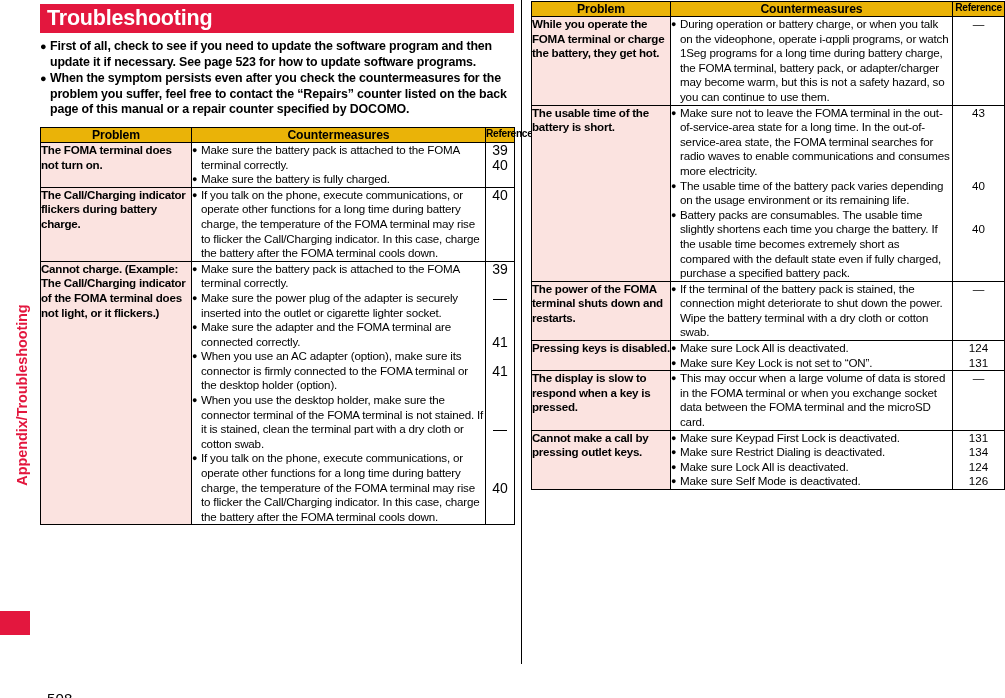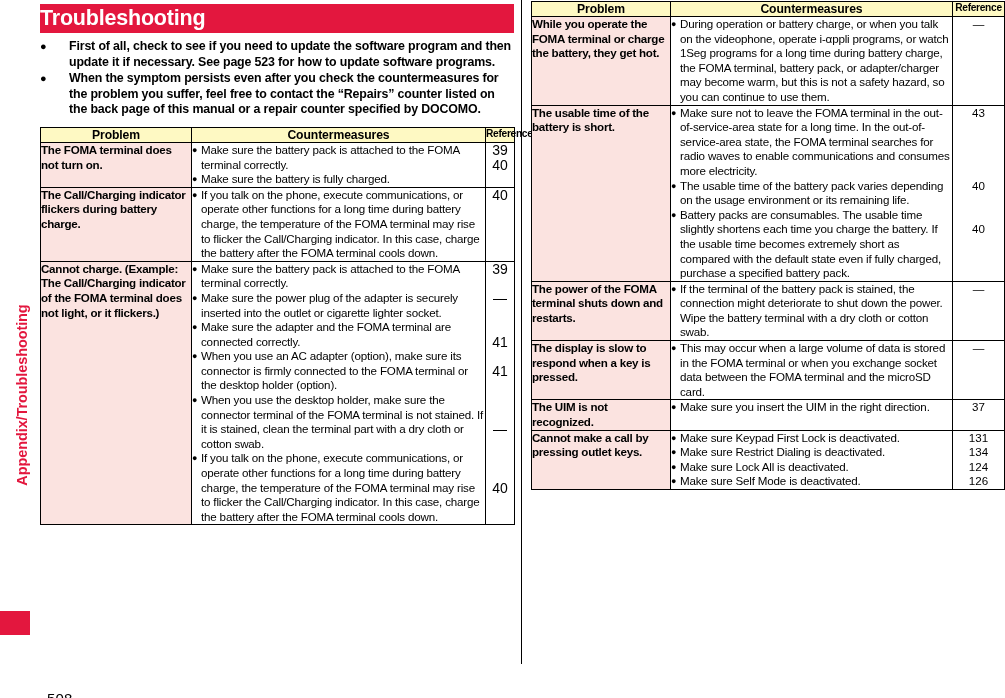--- a/index.html
+++ b/index.html
@@ -81,21 +81,21 @@
     height: 29px;
     width: 474px;
     margin-top: 4px;
     display: flex;
     align-items: center;
   }
   #title-text {
     color: #ffffff;
     font-size: 21.5px;
     font-weight: bold;
-    padding-left: 0;
+    padding-left: 7px;
     letter-spacing: -0.2px;
   }
 
   #intro {
     margin-top: 6px;
     width: 474px;
   }
   .intro-item {
     display: flex;
     align-items: flex-start;
@@ -107,38 +107,37 @@
   }
   .intro-bullet {
     flex: 0 0 auto;
     width: 10px;
     font-size: 11px;
     line-height: 15.6px;
     text-align: left;
   }
   .intro-text {
     flex: 1 1 auto;
-    margin-left: 19px;
   }
 
   
   table.tbl {
     border-collapse: collapse;
     table-layout: fixed;
     border: 1px solid #000;
     font-size: 11.3px;
     background: #ffffff;
   }
   table.tbl td, table.tbl th {
     border: 1px solid #000;
     vertical-align: top;
     padding: 0;
   }
   th.hd {
-    background: #fef9c3;
+    background: #eab308;
     text-align: center;
     font-weight: bold;
     font-size: 12.2px;
     padding: 3px 2px 4px 2px;
     letter-spacing: -0.1px;
   }
   th.hd-ref {
     font-size: 10.2px;
     letter-spacing: -0.3px;
   }
@@ -387,41 +386,46 @@
             <div class="cm-item">
               <span class="cm-bullet">●</span>
               <span class="cm-text">If the terminal of the battery pack is stained, the connection might deteriorate to shut down the power. Wipe the battery terminal with a dry cloth or cotton swab.</span>
             </div>
           </td>
           <td class="ref">
             <div class="ref-line">—</div>
           </td>
         </tr>
         <tr>
+          <td class="prob">Pressing keys is disabled.</td>
+          <td class="cm">
+            <div class="cm-item">
+              <span class="cm-bullet">●</span>
+              <span class="cm-text">Make sure Lock All is deactivated.</span>
+            </div>
+            <div class="cm-item">
+              <span class="cm-bullet">●</span>
+              <span class="cm-text">Make sure Key Lock is not set to “ON”.</span>
+            </div>
+          </td>
+          <td class="ref">
+            <div class="ref-line">124</div>
+            <div class="ref-line">131</div>
+          </td>
+        </tr>
+        <tr>
           <td class="prob">The display is slow to respond when a key is pressed.</td>
           <td class="cm">
             <div class="cm-item">
               <span class="cm-bullet">●</span>
               <span class="cm-text">This may occur when a large volume of data is stored in the FOMA terminal or when you exchange socket data between the FOMA terminal and the microSD card.</span>
             </div>
           </td>
           <td class="ref">
             <div class="ref-line">—</div>
-          </td>
-        </tr>
-        <tr>
-          <td class="prob">The UIM is not recognized.</td>
-          <td class="cm">
-            <div class="cm-item">
-              <span class="cm-bullet">●</span>
-              <span class="cm-text">Make sure you insert the UIM in the right direction.</span>
-            </div>
-          </td>
-          <td class="ref">
-            <div class="ref-line">37</div>
           </td>
         </tr>
         <tr>
           <td class="prob">Cannot make a call by pressing outlet keys.</td>
           <td class="cm">
             <div class="cm-item">
               <span class="cm-bullet">●</span>
               <span class="cm-text">Make sure Keypad First Lock is deactivated.</span>
             </div>
             <div class="cm-item">

